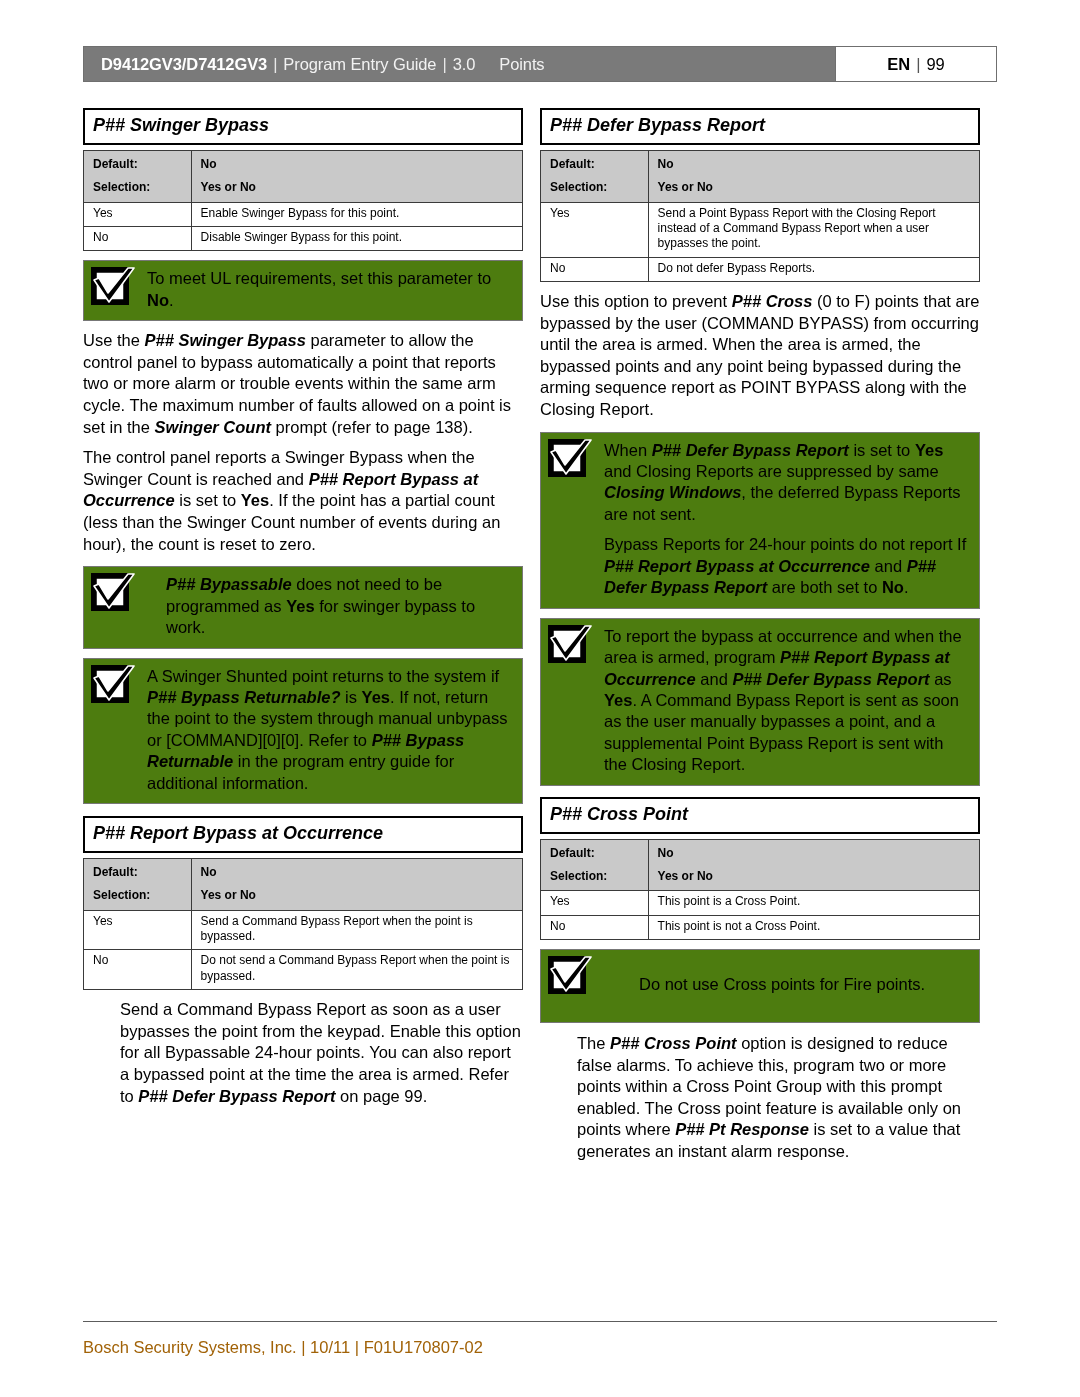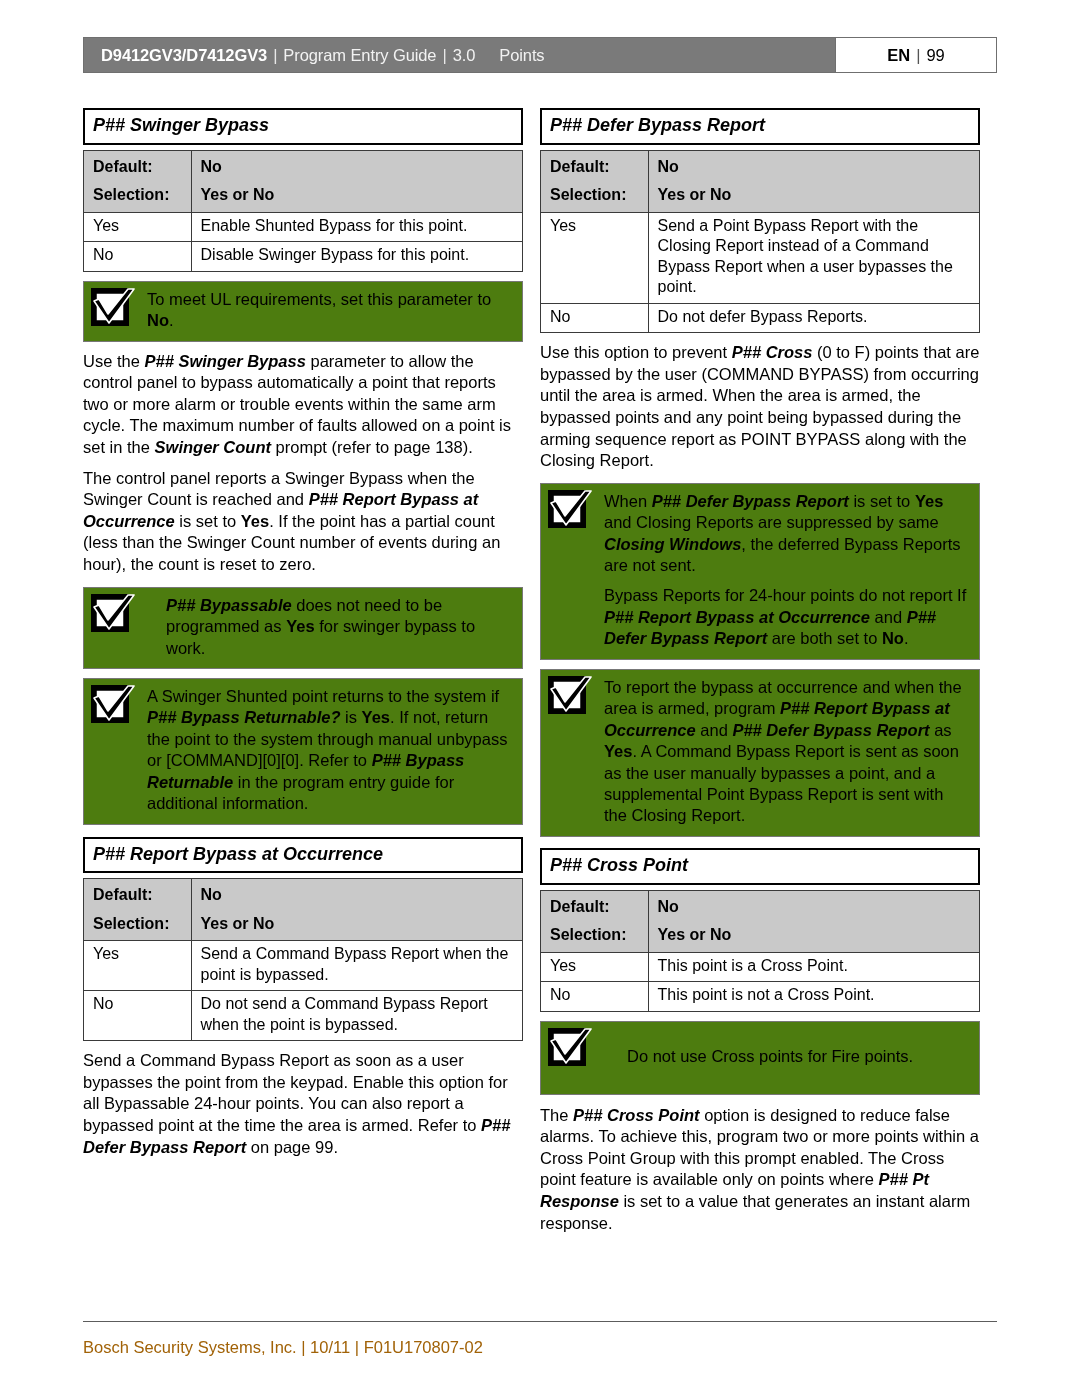--- a/index.html
+++ b/index.html
@@ -19,21 +19,21 @@
     position: absolute;
     left: 0; top: 0;
     width: 1080px;
     height: 1397px;
   }
 
   
   .header {
     position: absolute;
     left: 83px;
-    top: 37px;
+    top: 46px;
     width: 914px;
     height: 36px;
     display: flex;
     border: 1px solid #6f6f6f;
     box-sizing: border-box;
   }
   .header-left {
     flex: 1 1 auto;
     background: #7a7a7a;
     color: #ffffff;
@@ -108,21 +108,21 @@
   
   .spec {
     border-collapse: collapse;
     width: 100%;
     border: 1px solid #3a3a3a;
     margin-bottom: 9px;
   }
   .spec td {
     border: 1px solid #3a3a3a;
     padding: 3px 9px 5px 9px;
-    font-size: 16px;
+    font-size: 12px;
     line-height: 1.28;
     vertical-align: top;
   }
   .spec tr.head td {
     background: #c9c9c9;
     font-weight: bold;
     border-bottom: none;
     border-top: none;
     padding-top: 5px;
     padding-bottom: 3px;
@@ -167,21 +167,21 @@
     padding-left: 28px;
   }
 
   
   .para {
     font-size: 16.5px;
     line-height: 1.31;
     margin: 0 0 9px 0;
     text-align: left;
   }
-  .para:last-child { margin-bottom: 0; }
+  .para:last-child { margin-bottom: 0; margin-left: 37px; }
   .blk { margin-top: 2px; }
 
   b { font-weight: bold; }
   .bi { font-weight: bold; font-style: italic; }
 
   
   .footer-rule {
     position: absolute;
     left: 83px;
     top: 1321px;
@@ -230,21 +230,21 @@
             <tr class="head first">
           <td class="key">Default:</td>
           <td class="val">No</td>
         </tr>
         <tr class="head last">
           <td class="key">Selection:</td>
           <td class="val">Yes or No</td>
         </tr>
         <tr>
           <td class="opt">Yes</td>
-          <td>Enable Shunted Bypass for this point.</td>
+          <td>Enable Swinger Bypass for this point.</td>
         </tr>
         <tr>
           <td class="opt">No</td>
           <td>Disable Swinger Bypass for this point.</td>
         </tr>
       </tbody>
         </table>
 
       <div class="note">
         <div class="note-icon-cell">
@@ -386,21 +386,21 @@
           <td class="opt">Yes</td>
           <td>This point is a Cross Point.</td>
         </tr>
         <tr>
           <td class="opt">No</td>
           <td>This point is not a Cross Point.</td>
         </tr>
       </tbody>
         </table>
 
-      <div class="note centered" style="min-height:74px;">
+      <div class="note centered" style="min-height:74px;gap:12px;">
         <div class="note-icon-cell">
           <svg class="note-icon" viewBox="0 0 46 44">
             <rect x="1" y="1" width="38" height="38" fill="#000000"></rect>
             <rect x="6" y="6" width="28" height="28" fill="#ffffff" stroke="#000000" stroke-width="1.5"></rect>
             <path d="M4 14 L19 36 L44 2 L38 2 L18 27 L9 12 Z" fill="#000000" stroke="#ffffff" stroke-width="1.6" stroke-linejoin="round"></path>
           </svg>
         </div>
         <div class="note-body">
           <p>Do not use Cross points for Fire points.</p>
         </div>

